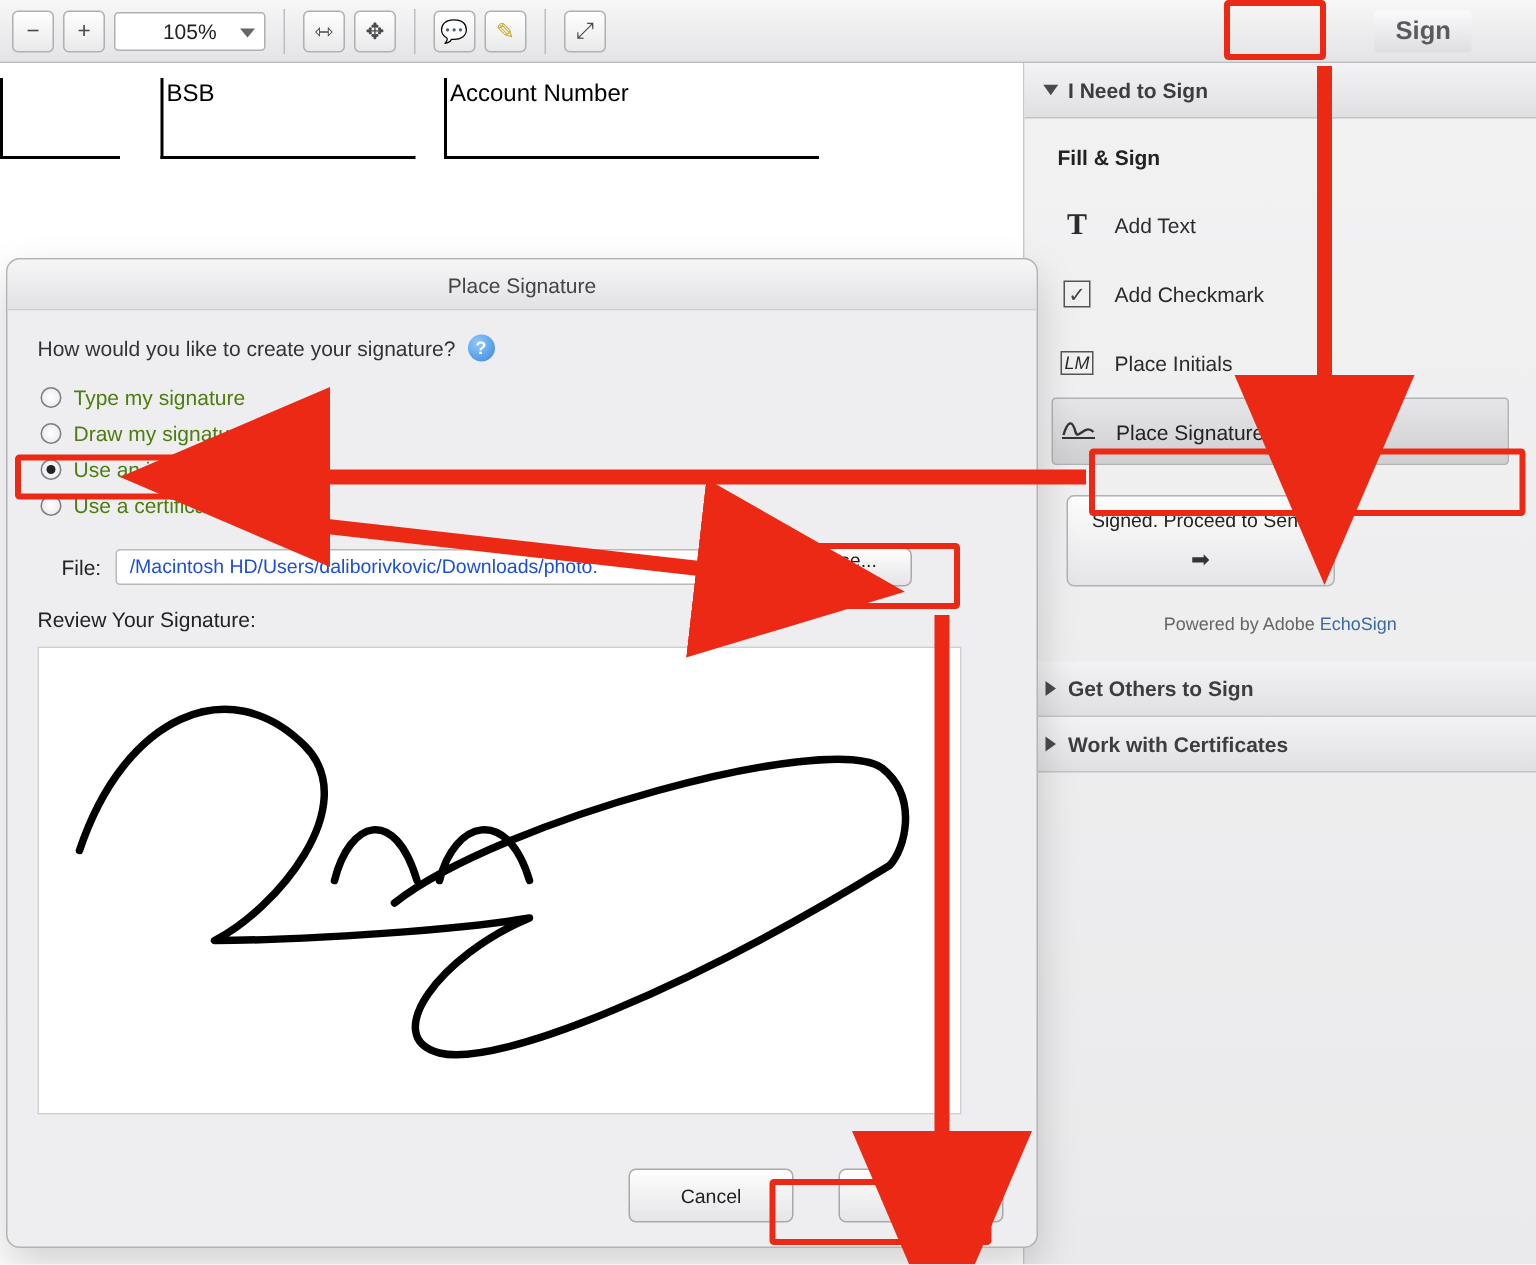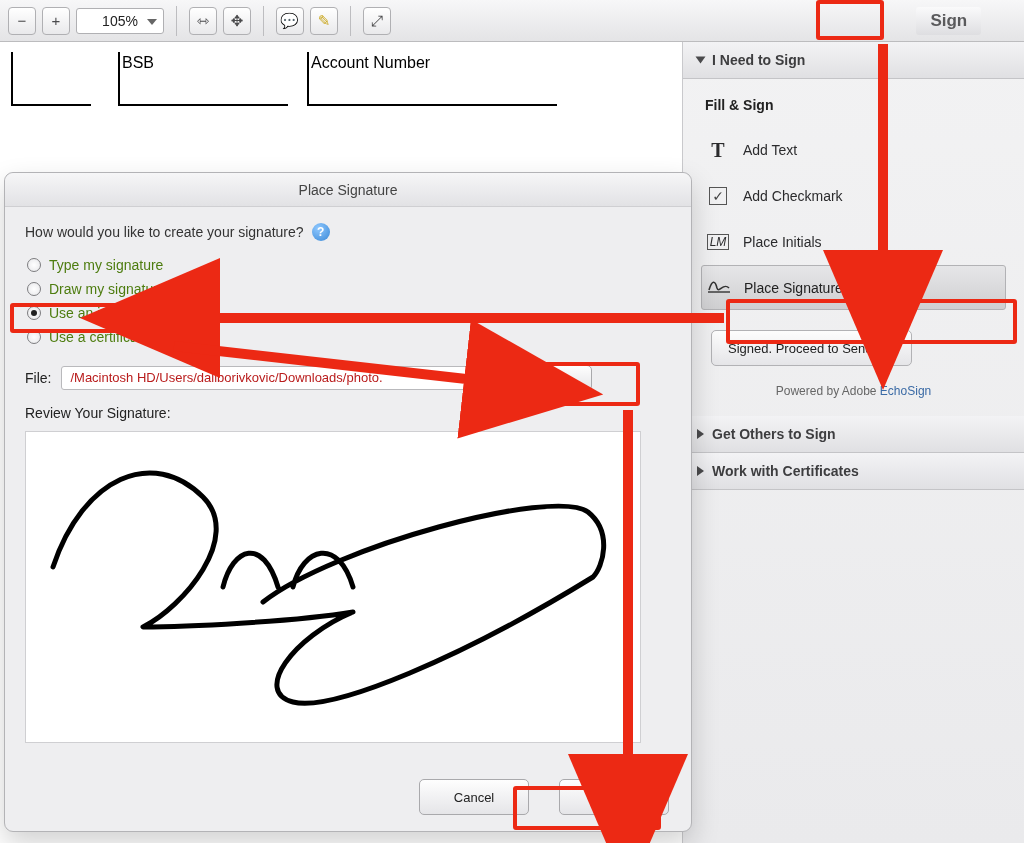--- a/index.html
+++ b/index.html
@@ -7,21 +7,21 @@
   #app{position:relative;width:1024px;height:843px;overflow:hidden;background:#fff;}
 
   
   .toolbar{position:absolute;left:0;right:0;top:0;height:42px;
     background:linear-gradient(#f7f7f8,#e4e4e6);
     border-bottom:1px solid #bcbcbe;display:flex;align-items:center;}
   .tb-left{display:flex;align-items:center;gap:6px;padding-left:8px;}
   .tb-btn{width:28px;height:28px;border:1px solid #b0b0b3;border-radius:4px;
     background:linear-gradient(#fff,#e9e9eb);display:inline-flex;align-items:center;justify-content:center;
     font-size:15px;color:#4a4a4c;cursor:pointer;}
-  .zoom-box{width:88px;height:26px;border:1px solid #b0b0b3;border-radius:3px;background:#fff;
+  .zoom-box{width:101px;height:26px;border:1px solid #b0b0b3;border-radius:3px;background:#fff;
     display:flex;align-items:center;justify-content:center;font-size:14px;position:relative;}
   .zoom-box::after{content:"";position:absolute;right:6px;top:10px;border-left:5px solid transparent;border-right:5px solid transparent;border-top:6px solid #666;}
   .sep{width:1px;height:30px;background:#bdbdc0;margin:0 6px;}
 
   .tb-right{margin-left:auto;display:flex;align-items:center;gap:24px;padding-right:36px;font-size:17px;font-weight:600;flex-direction:column;}
   .tb-link{color:#3a6aa5;cursor:pointer;}
   .tb-sign{padding:4px 14px;color:#5a5a5c;background:linear-gradient(#fafafb,#dedee1);
     border-radius:3px;font-size:17px;font-weight:600;}
 
   
@@ -32,45 +32,45 @@
   .panel-head .tri,.panel-section .tri{width:0;height:0;border-top:5px solid transparent;border-bottom:5px solid transparent;border-left:7px solid #4a4a4c;}
   .panel-head .tri{transform:rotate(90deg);}
   .panel-body{padding:14px 18px 18px;}
   .panel-sub{font-weight:700;margin:4px 0 14px 4px;}
   .panel-item{display:flex;align-items:center;gap:14px;padding:12px 6px;color:#2b2b2d;cursor:pointer;}
   .panel-item .ico{width:22px;height:22px;display:inline-flex;align-items:center;justify-content:center;}
   .place-sig{display:flex;align-items:center;gap:14px;padding:12px 6px;
     background:linear-gradient(#e6e6e8,#cfcfd1);border:1px solid #b2b2b5;border-radius:3px;}
   .btn-proceed{display:inline-flex;align-items:center;gap:10px;margin-top:20px;margin-left:10px;
     padding:8px 16px;border:1px solid #b2b2b5;border-radius:5px;background:linear-gradient(#fdfdfd,#e5e5e8);
-    font-size:13px;cursor:pointer;}
+    font-size:13px;cursor:pointer;flex-direction:column;}
   .btn-proceed .arrow-r{font-size:15px;color:#333;}
   .powered{margin-top:18px;text-align:center;font-size:12px;color:#666;}
   .powered a{color:#3a6aa5;text-decoration:none;}
 
   
-  .doc-bg{position:absolute;top:42px;left:11px;right:300px;height:160px;background:#fff;}
+  .doc-bg{position:absolute;top:42px;left:0;right:300px;height:160px;background:#fff;}
   .field-box{position:absolute;border-bottom:2px solid #000;border-left:2px solid #000;height:54px;}
   .field-lbl{position:absolute;top:-22px;left:2px;font-size:16px;color:#000;}
 
   
   .dialog{position:absolute;left:4px;top:172px;width:688px;height:660px;
     background:#eeeef0;border:1px solid #b3b3b6;border-radius:9px;
     box-shadow:0 12px 28px rgba(0,0,0,.18);}
   .dlg-title{height:34px;display:flex;align-items:center;justify-content:center;font-size:14px;color:#444;
     background:linear-gradient(#f6f6f7,#e2e2e5);border-bottom:1px solid #cfcfd2;border-radius:9px 9px 0 0;}
   .dlg-body{padding:16px 20px 14px;}
   .q-row{display:flex;align-items:center;gap:8px;font-size:14px;color:#333;margin-bottom:12px;}
   .help{width:18px;height:18px;border-radius:50%;background:radial-gradient(circle at 35% 30%,#8fc8ff,#3a88d6);color:#fff;display:inline-flex;align-items:center;justify-content:center;font-size:12px;font-weight:700;cursor:pointer;}
   .radio-row{display:flex;align-items:center;gap:8px;padding:4px 2px;font-size:14px;color:#4d7c0f;cursor:pointer;}
   .radio{width:14px;height:14px;border:1px solid #7d7d80;border-radius:50%;background:radial-gradient(#fff,#e6e6e9);display:inline-block;position:relative;}
   .radio.sel::after{content:"";position:absolute;left:3px;top:3px;width:6px;height:6px;border-radius:50%;background:#222;}
-  .file-row{display:flex;align-items:center;gap:10px;margin:16px 0 14px;}
+  .file-row{display:flex;align-items:center;gap:10px;margin:16px 16px 14px;}
   .file-lbl{font-size:14px;}
-  .file-input{flex:0 0 420px;height:24px;border:1px solid #b9b9bc;border-radius:3px;background:#fff;padding:3px 8px;font-size:13px;color:#b91c1c;overflow:hidden;white-space:nowrap;}
+  .file-input{flex:0 0 420px;height:24px;border:1px solid #b9b9bc;border-radius:3px;background:#fff;padding:3px 8px;font-size:13px;color:#1d4ed8;overflow:hidden;white-space:nowrap;}
   .browse{height:26px;padding:0 22px;border:1px solid #a9a9ac;border-radius:5px;background:linear-gradient(#fefefe,#e5e5e8);font-size:13px;cursor:pointer;}
   .review-lbl{margin:8px 0 10px;font-size:14px;}
   .sig-preview{width:616px;height:312px;border:1px solid #cfcfd2;background:#fff;display:flex;align-items:center;justify-content:center;}
   .dlg-buttons{position:absolute;right:22px;bottom:16px;display:flex;gap:30px;}
   .dlg-btn{height:36px;padding:0 34px;border:1px solid #a9a9ac;border-radius:5px;background:linear-gradient(#fefefe,#e5e5e8);font-size:13px;cursor:pointer;display:inline-flex;align-items:center;}
 
   
   .hl{position:absolute;border:4px solid #ec2914;border-radius:3px;pointer-events:none;}
 
   

